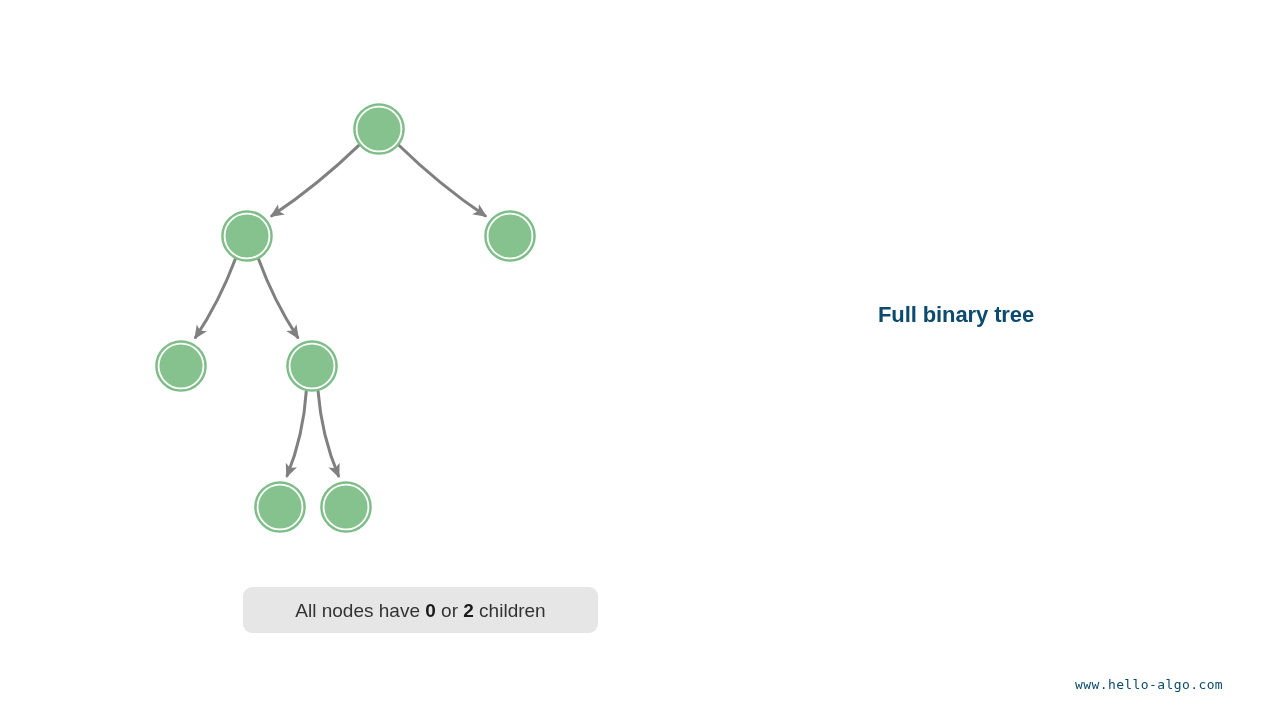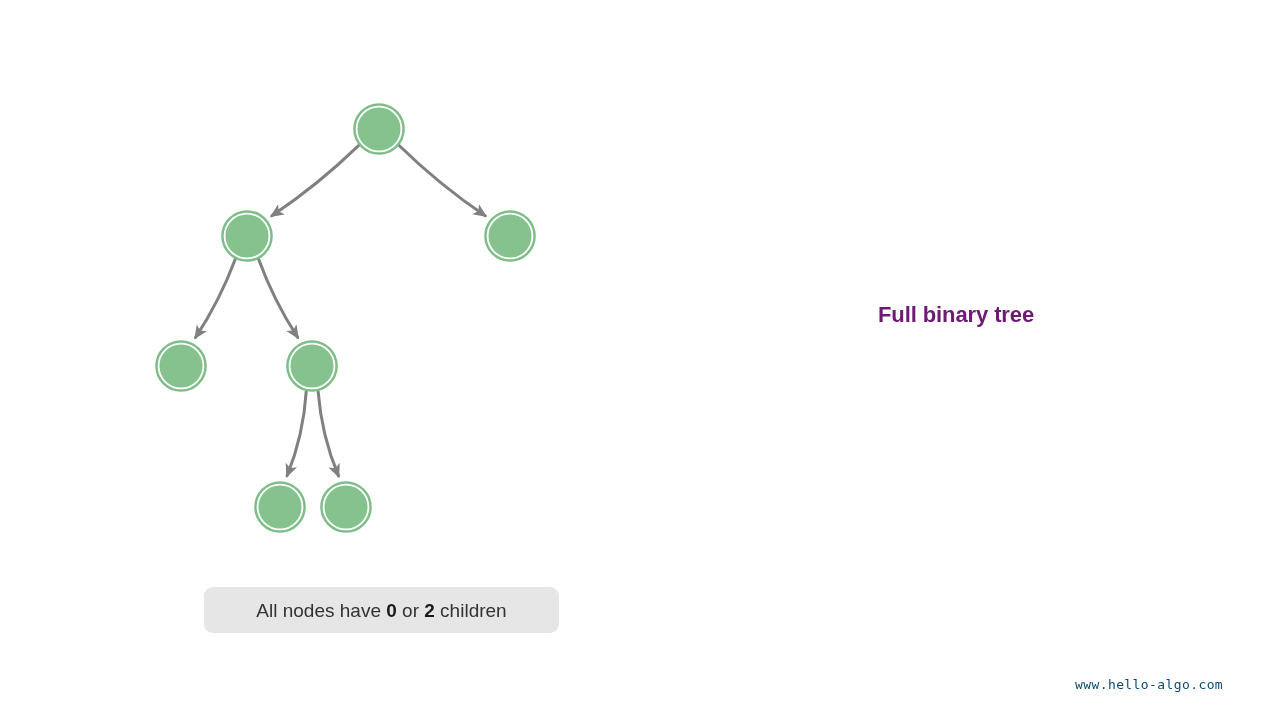--- a/index.html
+++ b/index.html
@@ -126,25 +126,25 @@
           <circle cx="280" cy="507" r="20.8" fill="#85c28e"></circle>
         </g>
         <g>
           <circle cx="346" cy="507" r="25" fill="#85c28e" stroke="#7cbc86" stroke-width="1.6"></circle>
           <circle cx="346" cy="507" r="22.4" fill="none" stroke="#ffffff" stroke-width="1.8"></circle>
           <circle cx="346" cy="507" r="20.8" fill="#85c28e"></circle>
         </g>
       </g>
   </svg>
 
-  <div class="diagram-title" style="color: #701a75;">
+  <div class="diagram-title" style="color: #0c4a6e;">
     <span>Full binary tree</span>
   </div>
 
-  <div class="caption-pill" style="background: rgb(230, 230, 230);">
+  <div class="caption-pill" style="background: rgb(230, 230, 230); margin-left: 39px;">
     <span class="caption-text" style="color: rgb(51, 51, 51);">
       <span>All nodes have </span><b>0</b><span> or </span><b>2</b><span> children</span>
     </span>
   </div>
 
   <div class="watermark" style="color: #0c4a6e;">www.hello-algo.com</div>
 
 </div>
 
 </body></html>

